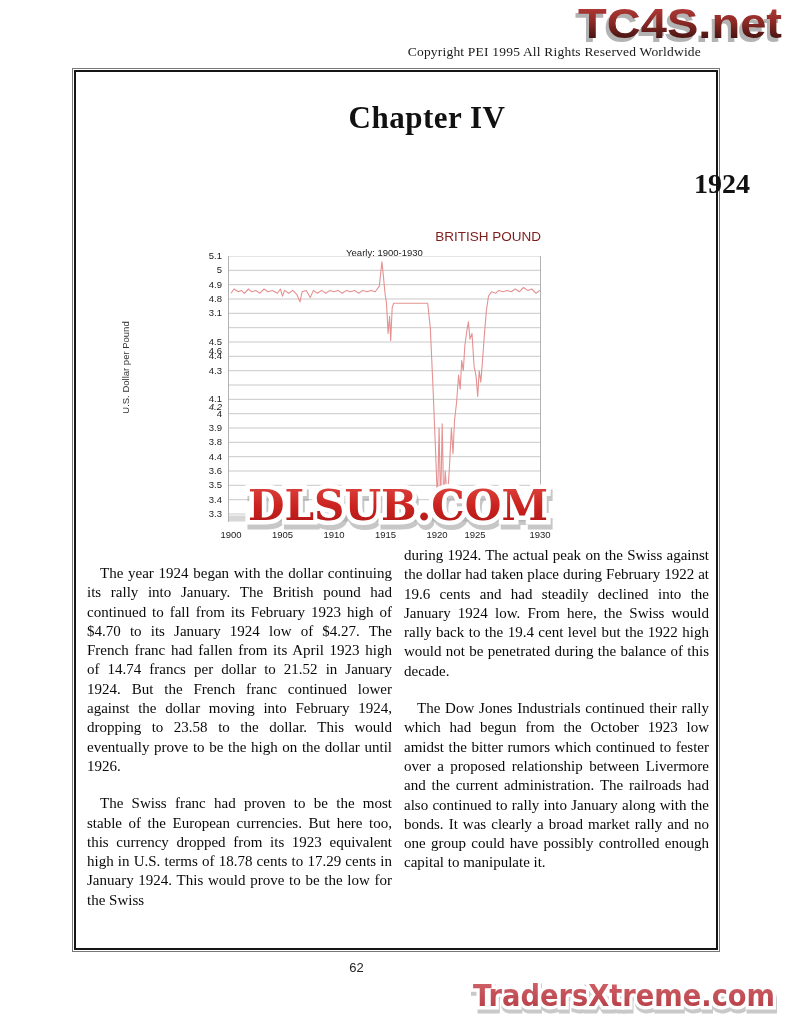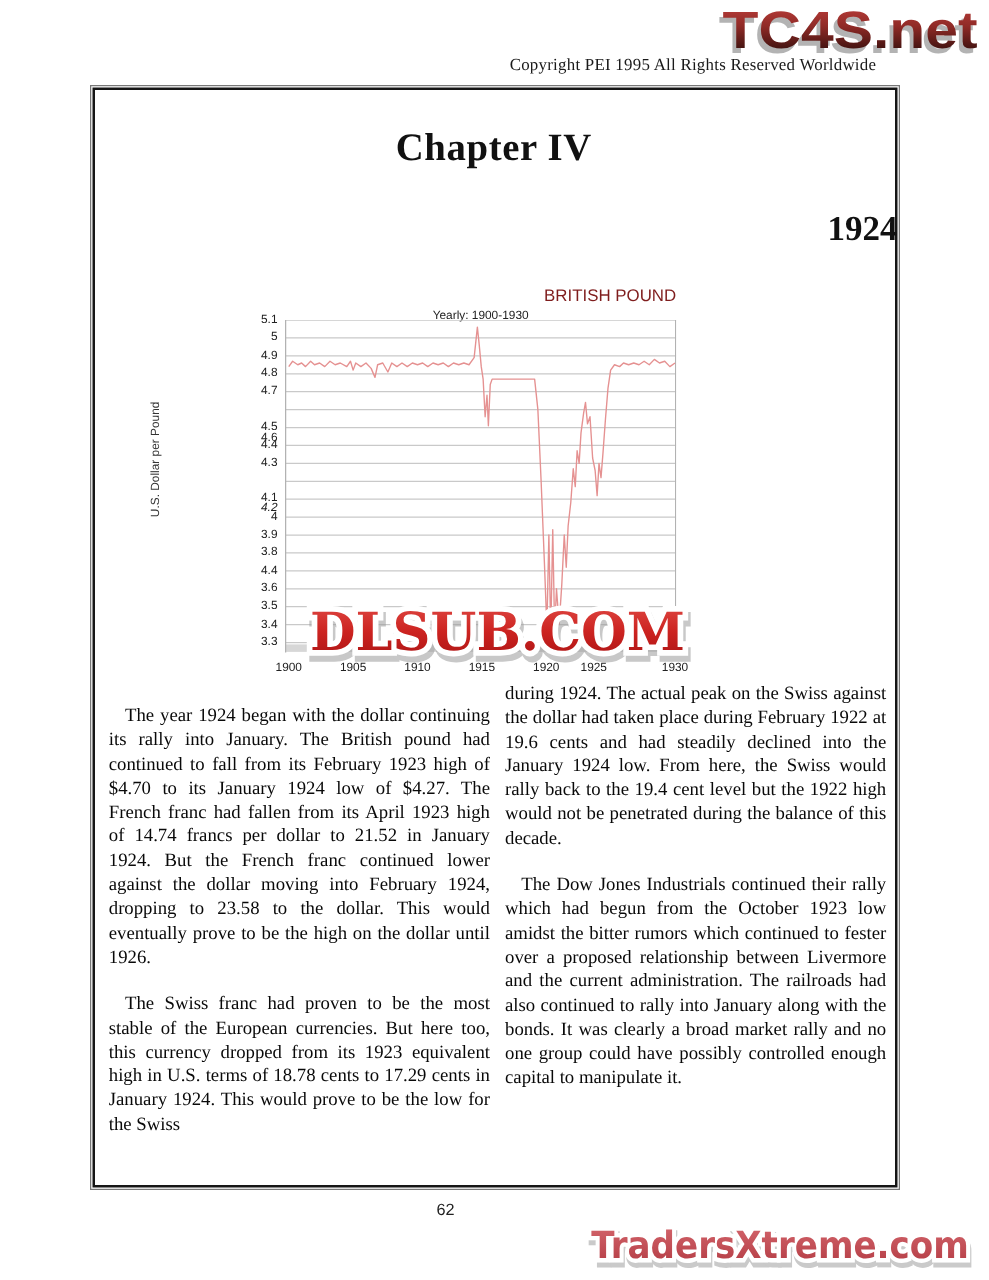--- a/index.html
+++ b/index.html
@@ -9,21 +9,21 @@
   
   #tc4s-logo{position:absolute;top:0px;right:4px;}
   #copyright{position:absolute;top:44px;left:0;right:90px;text-align:right;
              font-size:13.5px;color:#1a1a1a;letter-spacing:0.2px;padding-left:36px;}
 
   
   #frame{position:absolute;left:72px;top:68px;width:646px;height:882px;border:1px solid #777;}
   #frame-inner{position:absolute;inset:1px;border:2px solid #151515;}
 
   
-  .center-line{position:absolute;left:72px;width:646px;text-align:center;}
+  .center-line{position:absolute;left:72px;width:646px;text-align:center;padding-left:32px;}
   #chapter-title{top:100px;font-size:31px;font-weight:bold;letter-spacing:0.5px;}
   #year-title{top:168px;font-size:28px;font-weight:bold;text-align:right;}
 
   
   #chart-title{position:absolute;left:228px;width:313px;top:229px;text-align:right;
                font-family:"Liberation Sans",sans-serif;font-size:13.5px;color:#7f1d1d;}
   #chart-subtitle{position:absolute;left:228px;width:313px;top:247px;text-align:center;
                font-family:"Liberation Sans",sans-serif;font-size:9.5px;color:#222;}
   #y-axis-label{position:absolute;left:40px;top:362px;width:170px;text-align:center;
                transform:rotate(-90deg);font-family:"Liberation Sans",sans-serif;
@@ -101,21 +101,21 @@
       <rect x="0" y="259.5" width="313" height="6" fill="#d7d7d7"></rect>
       <line x1="0.5" x2="0.5" y1="0" y2="266" stroke="#b2b2b2" stroke-width="1"></line>
       <line x1="312.5" x2="312.5" y1="0" y2="266" stroke="#b2b2b2" stroke-width="1"></line>
       <polyline points="3.0,37.3 6.1,33.0 10.2,35.8 13.3,34.4 16.4,37.3 20.5,33.0 23.6,35.8 27.7,34.4 31.8,37.3 36.0,33.0 40.1,35.8 44.2,34.4 49.4,37.3 52.4,33.0 54.5,40.1 56.6,34.4 60.7,37.3 64.8,34.4 68.9,38.7 72.0,45.9 74.1,35.8 78.2,34.4 82.3,41.6 85.4,34.4 89.5,37.3 93.6,34.4 97.8,37.3 101.9,34.4 106.0,35.8 110.1,34.4 114.2,37.3 118.4,34.4 122.5,35.8 126.6,34.4 130.7,37.3 134.8,34.4 139.0,35.8 143.1,34.4 147.2,35.8 151.3,30.1 153.9,5.7 155.4,20.1 157.0,37.3 158.5,47.3 160.1,77.4 161.6,60.2 162.7,84.6 164.2,51.6 165.7,47.3 173.0,47.3 183.3,47.3 193.6,47.3 199.7,47.3 202.3,71.7 204.9,129.0 207.5,193.5 209.5,246.5 211.1,172.0 212.6,250.8 214.2,167.7 215.7,248.0 217.2,215.0 219.3,243.7 221.4,212.1 223.4,172.0 225.0,197.8 226.5,164.8 228.6,146.2 230.6,119.0 232.2,133.3 233.7,104.6 235.3,114.7 236.8,90.3 238.9,74.5 240.4,65.9 242.0,83.1 244.0,77.4 246.1,110.4 248.1,120.4 249.7,140.5 251.2,114.7 252.8,126.1 254.3,107.5 256.4,78.8 258.4,54.5 260.5,40.1 263.6,35.8 267.7,37.3 270.8,34.4 274.9,35.8 279.0,34.4 283.2,35.8 287.3,33.0 291.4,35.8 295.5,31.5 299.6,34.4 303.8,33.0 307.9,37.3 312.0,34.4" fill="none" stroke="#e59191" stroke-width="1.1" stroke-linejoin="round"></polyline>
     </svg>
   <div id="y-ticks">
       <div class="ytick" style="top: 250px;">5.1</div>
       <div class="ytick" style="top: 264.333px;">5</div>
       <div class="ytick" style="top: 278.667px;">4.9</div>
       <div class="ytick" style="top: 293px;">4.8</div>
-      <div class="ytick" style="top: 307.333px;">4.7</div>
+      <div class="ytick" style="top: 307.333px;">3.1</div>
       <div class="ytick" style="top: 321.667px; margin-top: 23px;">4.6</div>
       <div class="ytick" style="top: 336px;">4.5</div>
       <div class="ytick" style="top: 350.333px;">4.4</div>
       <div class="ytick" style="top: 364.667px;">4.3</div>
       <div class="ytick" style="top: 401px; font-style: italic;">4.2</div>
       <div class="ytick" style="top: 393.333px;">4.1</div>
       <div class="ytick" style="top: 407.667px;">4</div>
       <div class="ytick" style="top: 422px;">3.9</div>
       <div class="ytick" style="top: 436.333px;">3.8</div>
       <div class="ytick" style="top: 450.667px;">4.4</div>

